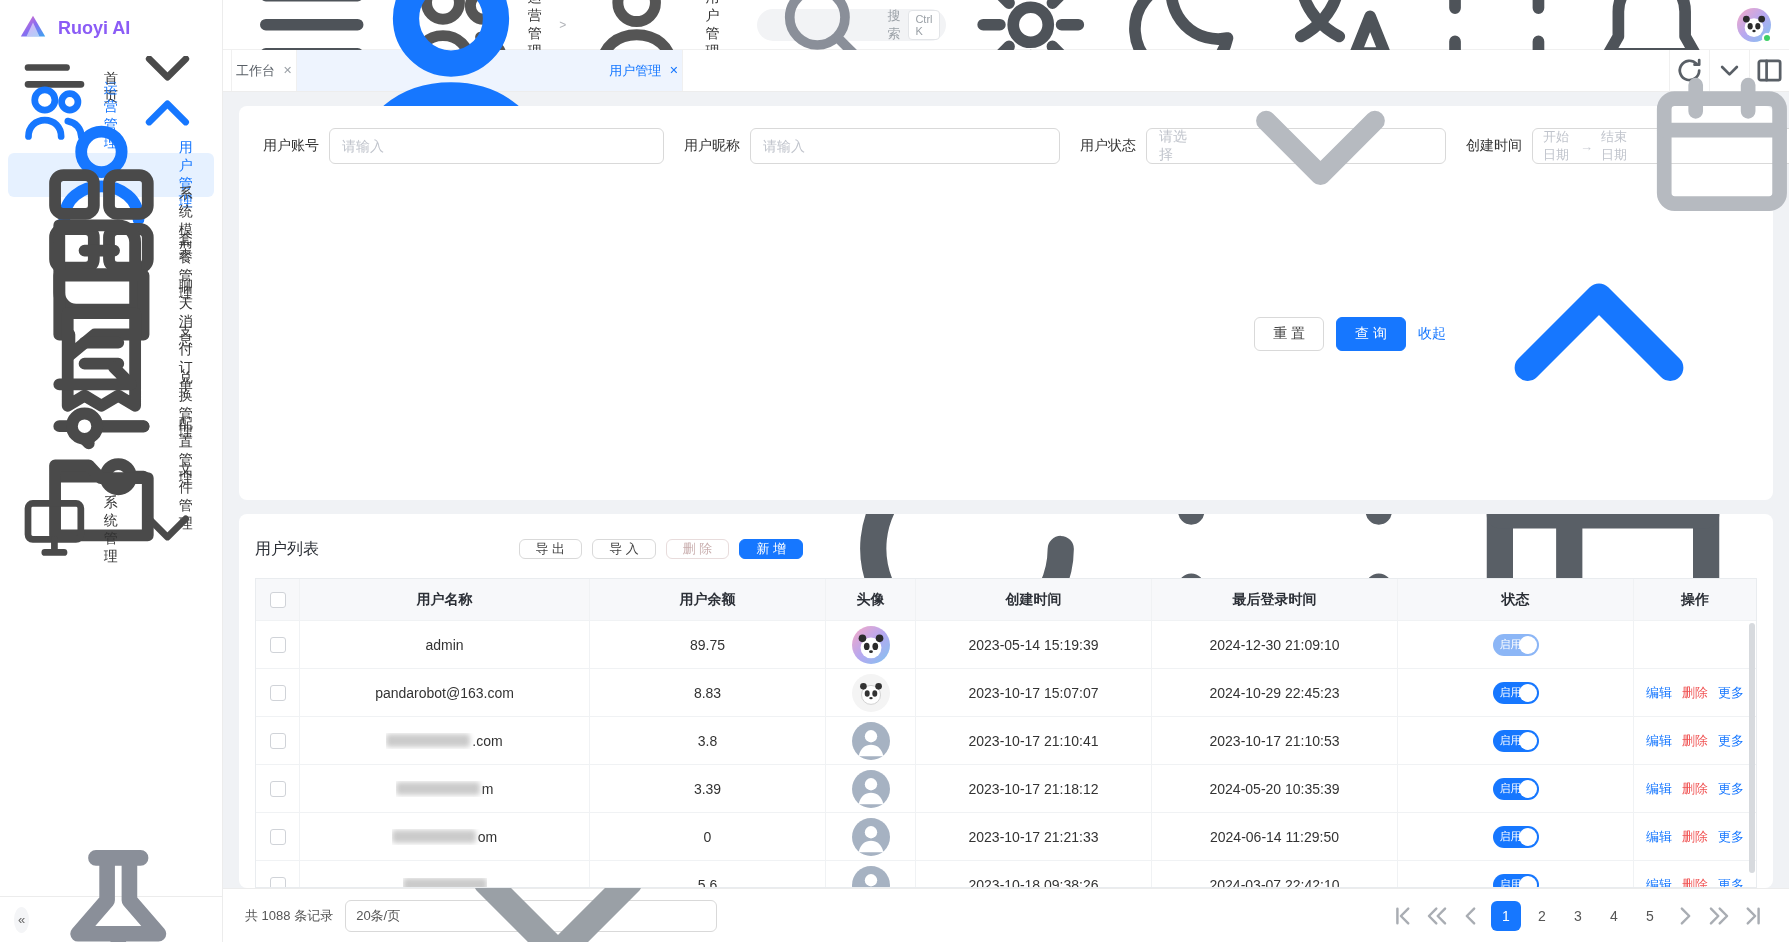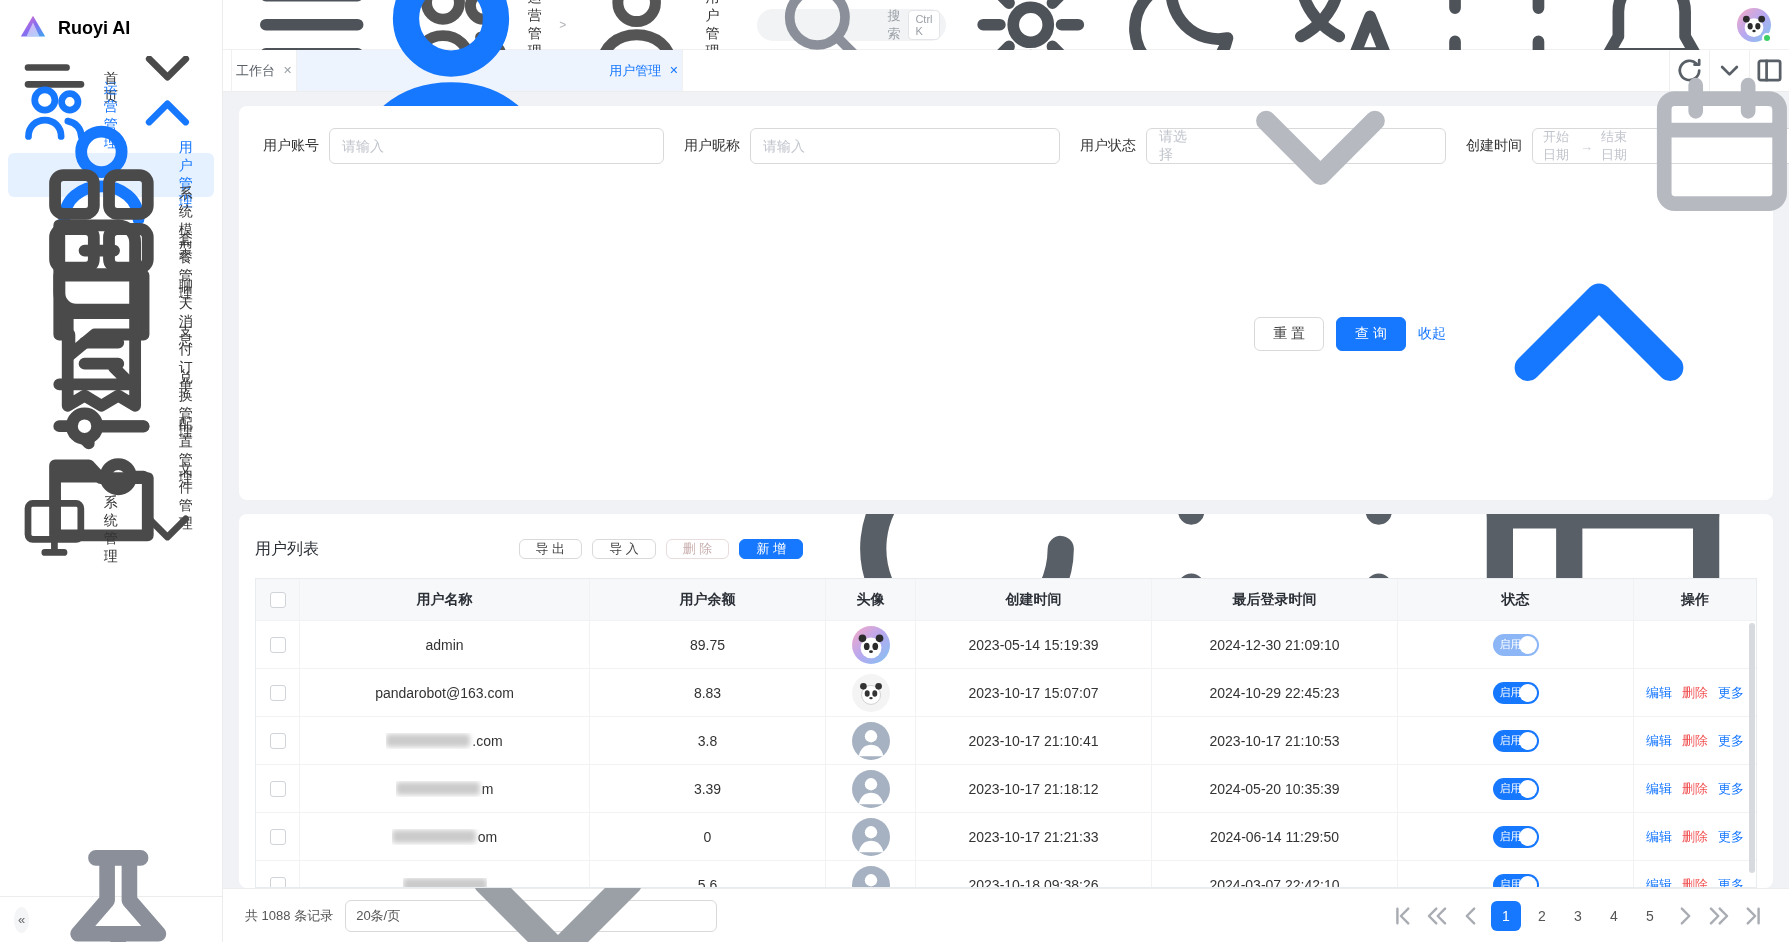--- a/index.html
+++ b/index.html
@@ -4,21 +4,21 @@
 <style>
   * { margin:0; padding:0; box-sizing:border-box; }
   html,body { width:1789px; height:942px; overflow:hidden; }
   body { font-family:"Liberation Sans","DejaVu Sans",sans-serif; background:#f0f2f5; color:#333; font-size:14px; }
   .app { display:flex; width:100%; height:100%; }
 
   
   .sidebar { width:223px; background:#fff; border-right:1px solid #ececec; display:flex; flex-direction:column; }
   .logo-row { height:56px; display:flex; align-items:center; gap:10px; padding:0 18px; }
   .logo-mark { width:30px; height:30px; }
-  .brand-name { font-size:18px; font-weight:700; color:#000000; }
+  .brand-name { font-size:18px; font-weight:700; color:#8b5cf6; }
   .side-nav { flex:1; overflow:hidden; padding-top:4px; }
   .nav-item { height:46px; display:flex; align-items:flex-end; gap:11px; padding:0 16px; font-size:14px; color:#333; cursor:pointer; }
   .nav-item .ic { width:16px; height:16px; color:#4a4a4a; }
   .nav-item .chev { margin-left:auto; color:#8a8f99; }
   .nav-item .chev .ic { width:14px; height:14px; }
   .nav-item.parent-active { color:#1677ff; }
   .nav-item.parent-active .ic, .nav-item.parent-active .chev { color:#1677ff; }
   .sub-list { display:flex; flex-direction:column; }
   .sub-item { height:44px; display:flex; align-items:center; gap:10px; margin:1px 8px; padding:0 10px 0 26px; border-radius:6px; font-size:14px; color:#333; cursor:pointer; }
   .sub-item .icon { display:flex; }

